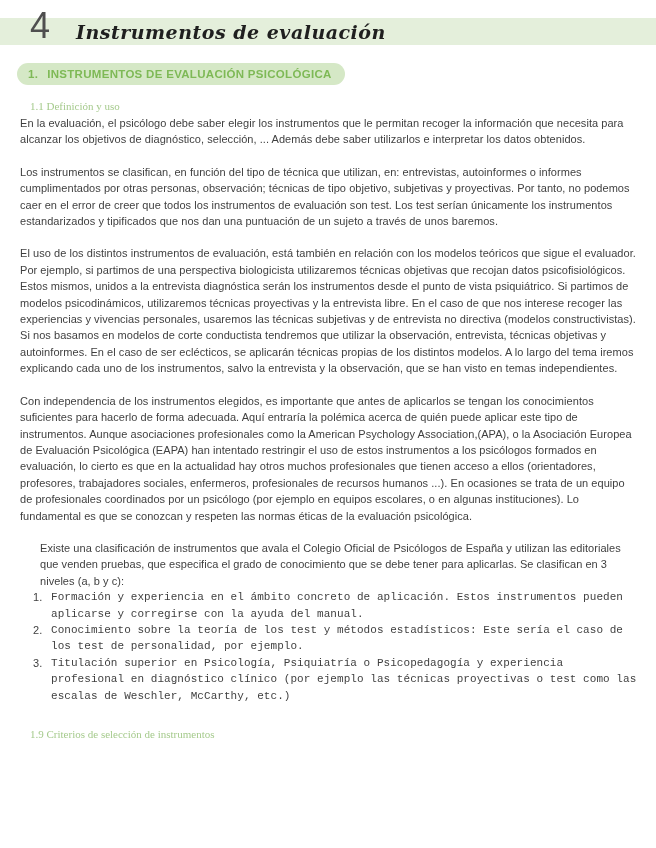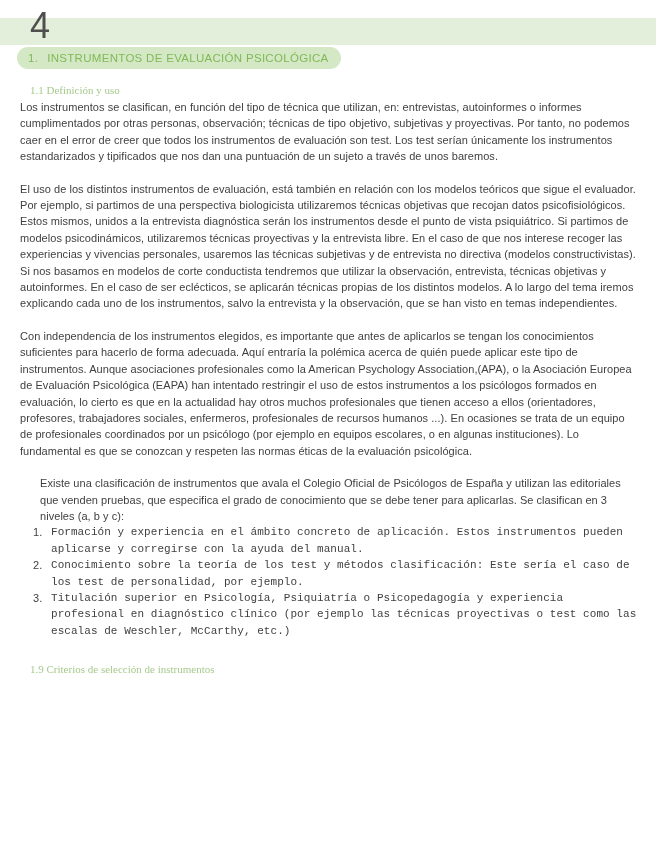--- a/index.html
+++ b/index.html
@@ -39,25 +39,25 @@
     font-style: italic;
     font-weight: bold;
     font-size: 19px;
     line-height: 1;
     letter-spacing: 0.5px;
     color: #1f1f1f;
   }
   
   .section-badge {
     display: inline-block;
-    margin: 2px 0 0 17px;
+    margin: 18px 0 0 17px;
     background: #d5e8c6;
     border-radius: 13px;
     padding: 5px 13px 5px 11px;
-    font-weight: normal;
+    font-weight: bold;
     font-size: 11.5px;
     letter-spacing: 0.3px;
     color: #7eb956;
     white-space: nowrap;
   }
   .section-badge .sec-num { margin-right: 9px; }
   
   .subheading {
     margin: 15px 0 3px 30px;
     font-size: 11px;
@@ -96,44 +96,46 @@
   .olist-item .txt { flex: 1; font-family: Liberation Mono, monospace; }
 </style>
 </head>
 <body>
 
 
 
 
 <header class="band">
   <span class="chapter-number">4</span>
+  <span class="chapter-title">Instrumentos de evaluación</span>
 </header>
 
 
 <div class="section-badge">
   <span class="sec-num">1.</span><span>INSTRUMENTOS DE EVALUACIÓN PSICOLÓGICA</span>
 </div>
 
 
 <div class="subheading">1.1 Definición y uso</div>
 
 <main class="content">
+  <p class="para first">En la evaluación, el psicólogo debe saber elegir los instrumentos que le permitan recoger la información que necesita para alcanzar los objetivos de diagnóstico, selección, ... Además debe saber utilizarlos e interpretar los datos obtenidos.</p>
   <p class="para">Los instrumentos se clasifican, en función del tipo de técnica que utilizan, en: entrevistas, autoinformes o informes cumplimentados por otras personas, observación; técnicas de tipo objetivo, subjetivas y proyectivas. Por tanto, no podemos caer en el error de creer que todos los instrumentos de evaluación son test. Los test serían únicamente los instrumentos estandarizados y tipificados que nos dan una puntuación de un sujeto a través de unos baremos.</p>
   <p class="para">El uso de los distintos instrumentos de evaluación, está también en relación con los modelos teóricos que sigue el evaluador. Por ejemplo, si partimos de una perspectiva biologicista utilizaremos técnicas objetivas que recojan datos psicofisiológicos. Estos mismos, unidos a la entrevista diagnóstica serán los instrumentos desde el punto de vista psiquiátrico. Si partimos de modelos psicodinámicos, utilizaremos técnicas proyectivas y la entrevista libre. En el caso de que nos interese recoger las experiencias y vivencias personales, usaremos las técnicas subjetivas y de entrevista no directiva (modelos constructivistas). Si nos basamos en modelos de corte conductista tendremos que utilizar la observación, entrevista, técnicas objetivas y autoinformes. En el caso de ser eclécticos, se aplicarán técnicas propias de los distintos modelos. A lo largo del tema iremos explicando cada uno de los instrumentos, salvo la entrevista y la observación, que se han visto en temas independientes.</p>
   <p class="para">Con independencia de los instrumentos elegidos, es importante que antes de aplicarlos se tengan los conocimientos suficientes para hacerlo de forma adecuada. Aquí entraría la polémica acerca de quién puede aplicar este tipo de instrumentos. Aunque asociaciones profesionales como la American Psychology Association,(APA), o la Asociación Europea de Evaluación Psicológica (EAPA) han intentado restringir el uso de estos instrumentos a los psicólogos formados en evaluación, lo cierto es que en la actualidad hay otros muchos profesionales que tienen acceso a ellos (orientadores, profesores, trabajadores sociales, enfermeros, profesionales de recursos humanos ...). En ocasiones se trata de un equipo de profesionales coordinados por un psicólogo (por ejemplo en equipos escolares, o en algunas instituciones). Lo fundamental es que se conozcan y respeten las normas éticas de la evaluación psicológica.</p>
   <p class="para tight">Existe una clasificación de instrumentos que avala el Colegio Oficial de Psicólogos de España y utilizan las editoriales que venden pruebas, que especifica el grado de conocimiento que se debe tener para aplicarlas. Se clasifican en 3 niveles (a, b y c):</p>
 
   <div class="olist">
     <div class="olist-item">
       <span class="num">1.</span>
       <span class="txt">Formación y experiencia en el ámbito concreto de aplicación. Estos instrumentos pueden aplicarse y corregirse con la ayuda del manual.</span>
     </div>
     <div class="olist-item">
       <span class="num">2.</span>
-      <span class="txt">Conocimiento sobre la teoría de los test y métodos clasificación: Este sería el caso de los test de personalidad, por ejemplo.</span>
+      <span class="txt">Conocimiento sobre la teoría de los test y métodos estadísticos: Este sería el caso de los test de personalidad, por ejemplo.</span>
     </div>
     <div class="olist-item">
       <span class="num">3.</span>
       <span class="txt">Titulación superior en Psicología, Psiquiatría o Psicopedagogía y experiencia profesional en diagnóstico clínico (por ejemplo las técnicas proyectivas o test como las escalas de Weschler, McCarthy, etc.)</span>
     </div>
   </div>
 </main>
 
 
 <div class="subheading bottom">1.9 Criterios de selección de instrumentos</div>

